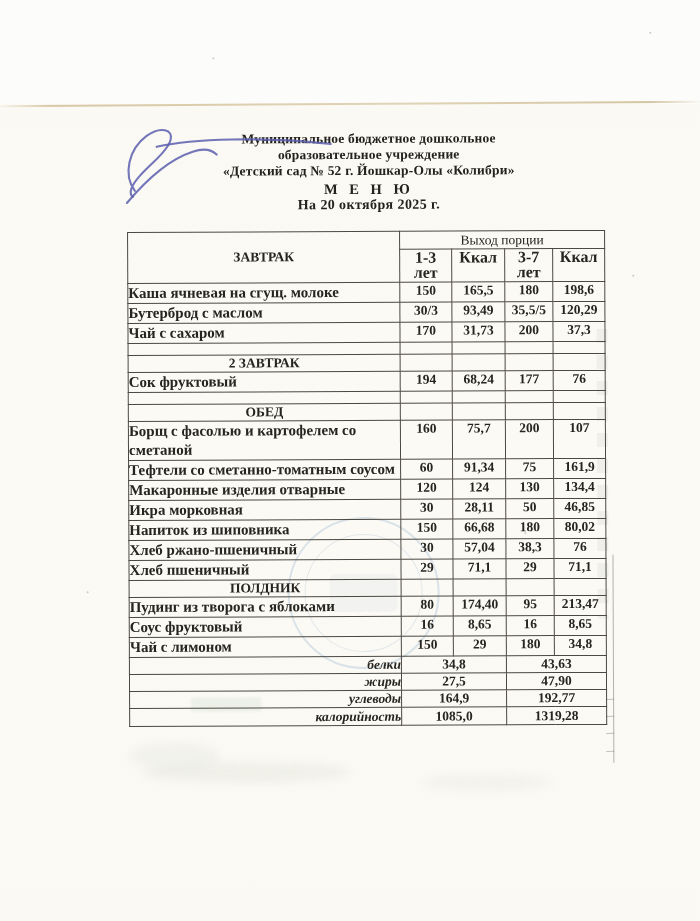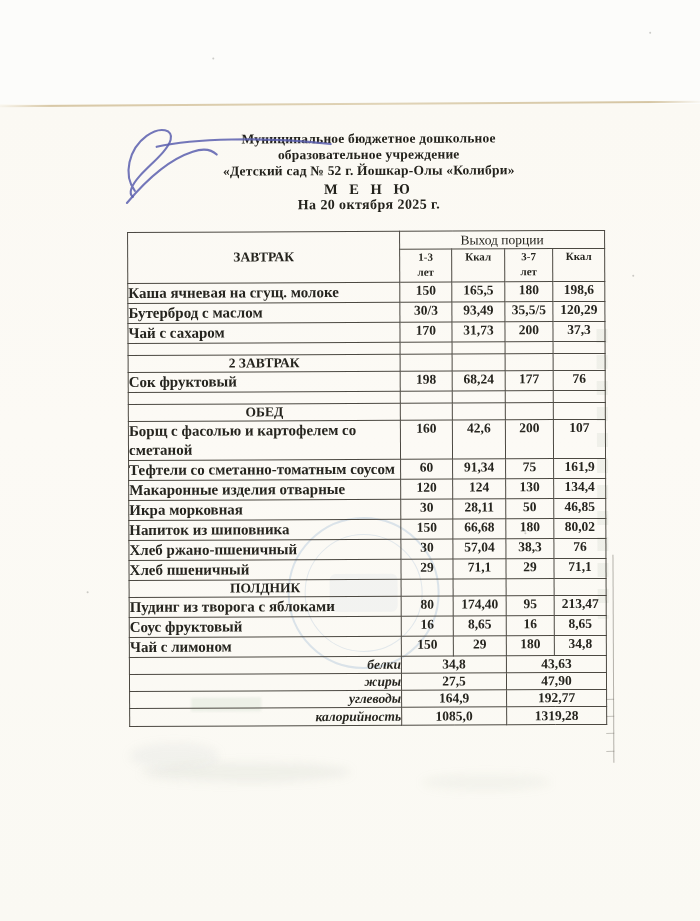--- a/index.html
+++ b/index.html
@@ -36,21 +36,21 @@
   .stamp::before{content:"";position:absolute;left:40px;top:55px;right:40px;bottom:55px;
     background:rgba(140,170,205,.08);border-radius:6px;}
 
   
   .table-wrap{position:absolute;left:128px;top:231px;z-index:2;}
   table.menu{border-collapse:collapse;table-layout:fixed;width:477px;
     font-family:"Liberation Serif","DejaVu Serif",serif;color:#26251f;}
   table.menu td,table.menu th{border:1px solid #4c4942;padding:0;}
   th.head-section{font-size:13.5px;font-weight:bold;text-align:center;vertical-align:middle;}
   th.portion{font-size:13.5px;font-weight:normal;text-align:center;height:17px;}
-  th.subcol{font-size:11px;font-weight:bold;text-align:center;vertical-align:top;height:32px;line-height:15px;padding-top:1px;}
+  th.subcol{font-size:16px;font-weight:bold;text-align:center;vertical-align:top;height:32px;line-height:15px;padding-top:1px;}
   td.c-name{font-size:15px;font-weight:bold;text-align:left;padding:1px 4px 1px 5px;line-height:19px;height:19px;vertical-align:top;}
   td.c-val{font-size:13.5px;font-weight:bold;text-align:center;vertical-align:top;padding-top:2px;line-height:16px;}
   tr.section-row td.c-name{font-size:13.5px;text-align:center;height:16px;line-height:16px;}
   tr.spacer-row td{height:11px;}
   td.sum-label{border-left:none;font-size:13.5px;font-style:italic;font-weight:bold;
     text-align:right;padding-right:8px;height:14px;line-height:14px;vertical-align:middle;}
   td.sum-val{font-size:13.5px;font-weight:bold;text-align:center;vertical-align:middle;height:14px;}
   tr.summary-row.last td{height:17px;}
 
   
@@ -156,21 +156,21 @@
             </tr>
             <tr class="section-row">
               <td class="c-name">2 ЗАВТРАК</td>
               <td class="c-val"></td>
               <td class="c-val"></td>
               <td class="c-val"></td>
               <td class="c-val"></td>
             </tr>
             <tr>
               <td class="c-name">Сок фруктовый</td>
-              <td class="c-val">198</td>
+              <td class="c-val">194</td>
               <td class="c-val">68,24</td>
               <td class="c-val">177</td>
               <td class="c-val">76</td>
             </tr>
             <tr class="spacer-row">
               <td class="c-name"></td>
               <td class="c-val"></td>
               <td class="c-val"></td>
               <td class="c-val"></td>
               <td class="c-val"></td>
@@ -178,21 +178,21 @@
             <tr class="section-row">
               <td class="c-name">ОБЕД</td>
               <td class="c-val"></td>
               <td class="c-val"></td>
               <td class="c-val"></td>
               <td class="c-val"></td>
             </tr>
             <tr>
               <td class="c-name">Борщ с фасолью и картофелем со сметаной</td>
               <td class="c-val">160</td>
-              <td class="c-val">42,6</td>
+              <td class="c-val">75,7</td>
               <td class="c-val">200</td>
               <td class="c-val">107</td>
             </tr>
             <tr>
               <td class="c-name">Тефтели со сметанно-томатным соусом</td>
               <td class="c-val">60</td>
               <td class="c-val">91,34</td>
               <td class="c-val">75</td>
               <td class="c-val">161,9</td>
             </tr>

